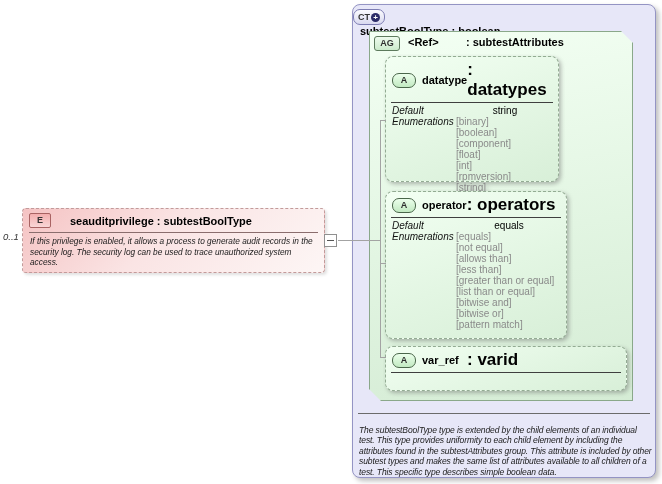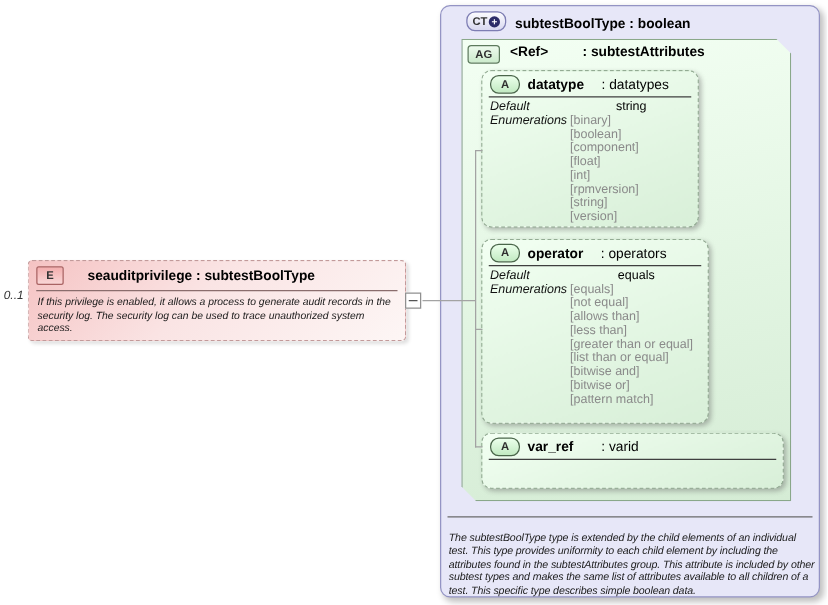--- a/index.html
+++ b/index.html
@@ -25,21 +25,21 @@
            font-size:9px;font-weight:bold;color:#333;text-align:center;line-height:13px;flex:0 0 auto;}
   .elem-title{font-size:11px;font-weight:bold;color:#000;margin-left:19px;white-space:nowrap;}
   .elem-divider{border-top:1px solid #8a6d6d;margin:2px 6px 0 6px;}
   .elem-desc{padding:3px 7px 0 7px;font-size:8.3px;font-style:italic;color:#1a1a1a;line-height:10.6px;}
   .cardinality{position:absolute;left:3px;top:231px;font-size:9.5px;font-style:italic;color:#333;z-index:4;}
 
   
   .ct-box{position:absolute;left:352px;top:4px;width:304px;height:474px;box-sizing:border-box;
           background:#e7e7f8;border:1px solid #9494c4;border-radius:8px;
           box-shadow:3px 3px 5px rgba(0,0,0,0.25);z-index:1;}
-  .ct-header{position:absolute;left:20px;top:4px;display:flex;align-items:flex-end;}
+  .ct-header{position:absolute;left:0;top:4px;display:flex;align-items:flex-start;flex-direction:column;}
   .badge-ct{width:30px;height:14px;border:1px solid #7d7db3;border-radius:7px;
             background:linear-gradient(180deg,#fbfbfe,#d9d9f0);
             display:flex;align-items:center;justify-content:center;gap:1px;
             font-size:9px;font-weight:bold;color:#333;flex:0 0 auto;}
   .plus-circle{width:9px;height:9px;border-radius:50%;background:#2c2c68;color:#fff;
                font-size:8px;line-height:9px;text-align:center;font-weight:bold;}
   .ct-title{font-size:11px;font-weight:bold;color:#000;margin-left:7px;white-space:nowrap;}
 
   
   .ag-box{position:absolute;left:16px;top:26px;width:264px;height:370px;box-sizing:border-box;
@@ -60,21 +60,21 @@
             filter:drop-shadow(2px 2px 2px rgba(100,100,100,0.45));z-index:3;}
   .attr-datatype{left:32px;top:51px;width:174px;height:126px;}
   .attr-operator{left:32px;top:186px;width:182px;height:148px;}
   .attr-varref  {left:32px;top:341px;width:242px;height:45px;}
   .attr-header{display:flex;align-items:center;padding:3px 6px 1px 6px;}
   .badge-a{width:22px;height:13px;border:1px solid #4a664a;border-radius:7px;
            background:linear-gradient(180deg,#ebffeb,#c2eac2);
            font-size:9px;font-weight:bold;color:#2e2e2e;text-align:center;line-height:13px;flex:0 0 auto;}
   .attr-name{font-size:11px;font-weight:bold;color:#000;margin-left:6px;display:inline-block;}
   .name-varref{min-width:45px;}
-  .attr-type{font-size:11px;font-weight:normal;color:#000;margin-left:14px;}
+  .attr-type{font-size:17px;font-weight:bold;color:#000;}
   .attr-divider{border-top:1px solid #3f3f3f;margin:1px 5px 0 5px;}
   .facets{display:grid;grid-template-columns:64px 1fr;padding:2px 4px 0 6px;
           font-size:10px;line-height:11px;color:#000;}
   .facets-varref{grid-template-columns:46px 1fr;}
   .facet-label{font-style:italic;color:#111;}
   .facet-value{font-weight:normal;color:#000;text-align:center;}
   .enum-list{color:#8a8a8a;}
   .enum-list div{line-height:11px;}
   .pattern-value{font-size:8px;letter-spacing:-0.15px;color:#111;white-space:nowrap;}
 

